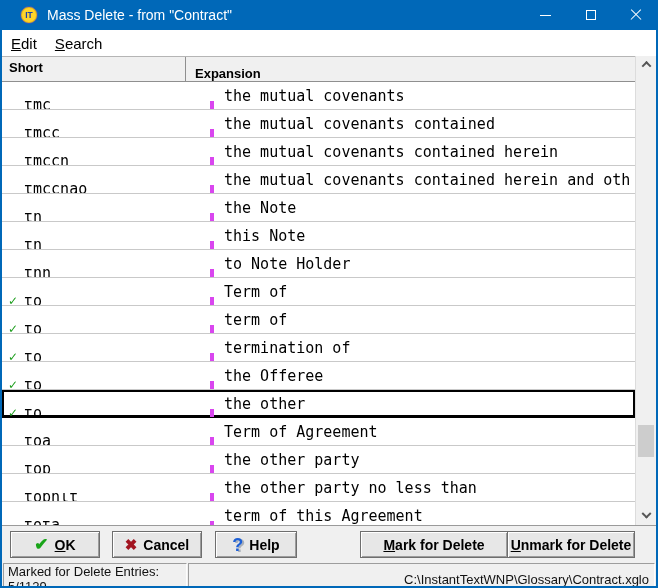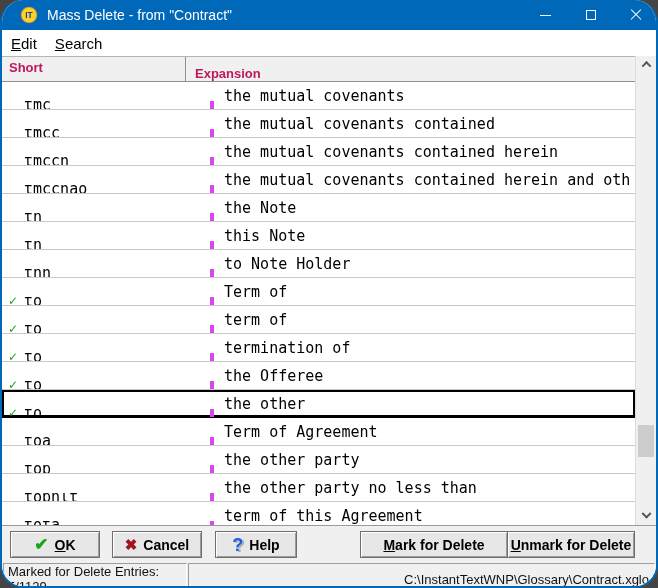--- a/index.html
+++ b/index.html
@@ -3,21 +3,21 @@
 <meta charset="utf-8">
 <style>
   html,body{margin:0;padding:0;background:#444;}
   *{box-sizing:border-box;}
   .window{
     width:658px;height:588px;
     border-left:2px solid #0068b8;border-right:2px solid #0068b8;border-bottom:2px solid #0068b8;
     background:#fff;
     font-family:"Liberation Sans",sans-serif;
     display:flex;flex-direction:column;
-    position:relative;overflow:hidden;border-radius:23px;
+    position:relative;overflow:hidden;
   }
   
   .titlebar{height:30px;background:#0068b8;display:flex;align-items:center;flex:0 0 auto;margin:0 -2px;}
   .app-icon{width:18px;height:18px;border-radius:50%;background:#ffd42a;border:1px solid #2a52c0;
     box-shadow:inset 0 0 0 1px #e9b612;margin-left:20px;display:flex;align-items:center;justify-content:center;
     font-size:8.5px;font-weight:bold;color:#1b3fae;flex:0 0 auto;}
   .title-text{color:#fff;font-size:14px;margin-left:9px;flex:1;white-space:nowrap;overflow:hidden;}
   .caption-btns{display:flex;height:100%;flex:0 0 auto;}
   .cap-btn{width:45px;height:100%;display:flex;align-items:center;justify-content:center;cursor:default;}
   .min-glyph{width:11px;height:1px;background:#fff;display:block;}
@@ -26,21 +26,21 @@
   .close-glyph::before,.close-glyph::after{content:"";position:absolute;left:0;top:6px;width:14px;height:1.4px;background:#fff;}
   .close-glyph::before{transform:rotate(45deg);} .close-glyph::after{transform:rotate(-45deg);}
   
   .menubar{height:26px;background:#fff;display:flex;align-items:center;padding-left:0;flex:0 0 auto;font-size:15px;color:#000;}
   .menu-item{padding:3px 9px;}
   .u{text-decoration:underline;}
   
   .content{flex:0 0 auto;height:469px;display:flex;}
   .grid{width:633px;display:flex;flex-direction:column;}
   .ghead{height:37px;background:#f0f0f0;border-top:1px solid #b5b5b5;border-bottom:1px solid #8f8f8f;display:flex;
-    font-size:13px;font-weight:bold;color:#be185d;}
+    font-size:13px;font-weight:bold;color:#000000;}
   .ghead .h1{width:184px;border-right:1px solid #8f8f8f;padding:3px 0 0 7px;}
   .ghead .h2{flex:1;padding:9px 0 0 9px;}
   .row{height:28px;display:flex;background:#fff;border-bottom:1px solid #c9c9c9;
     font-family:"DejaVu Sans Mono",monospace;font-size:15px;color:#000;}
   .cell{white-space:nowrap;overflow:hidden;display:flex;align-items:center;}
   .cs{width:212px;border-right:4px solid #d946ef;padding-left:6px;margin-top:19px;}
   .ce{flex:1;padding-left:10px;}
   .mk{width:16px;flex:0 0 auto;color:#1e9e1e;font-size:12px;font-weight:bold;font-family:"DejaVu Sans",sans-serif;}
   .row.selected{box-shadow:inset 0 0 0 2px #000;border-bottom-color:#000;}
   

